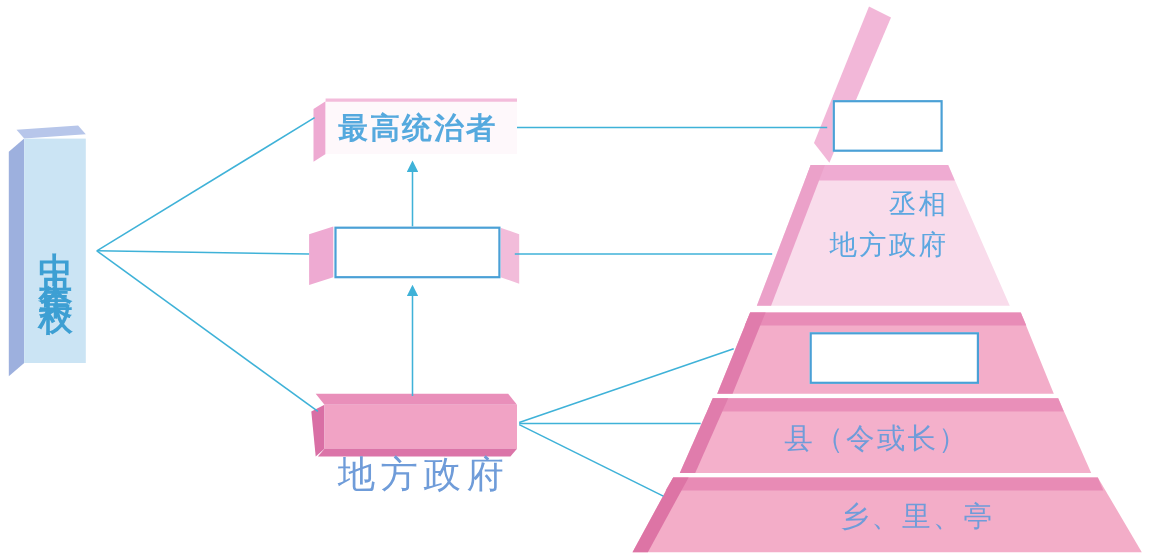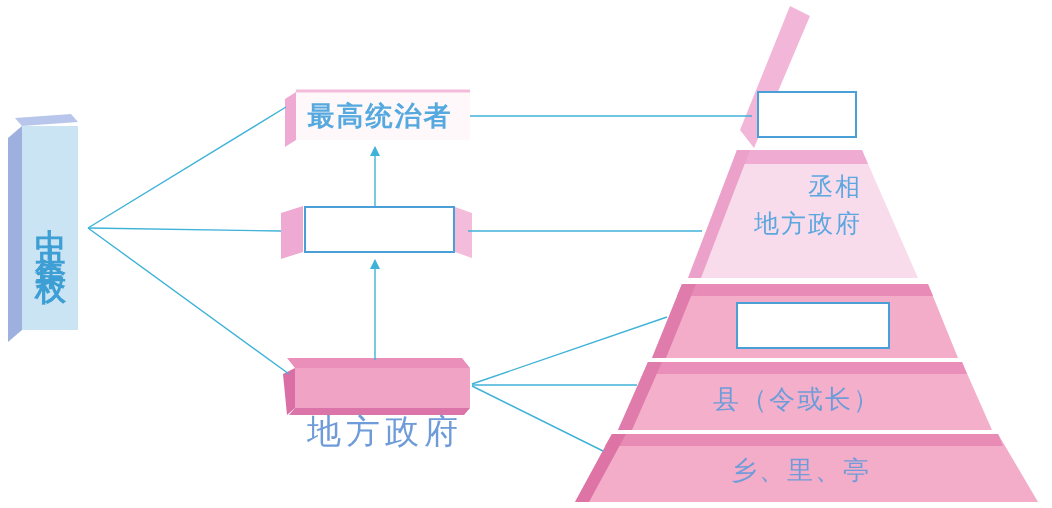--- a/index.html
+++ b/index.html
@@ -96,15 +96,15 @@
 
   <div class="label localgov-label center" style="left:385px;top:388px;">地方政府</div>
 
   <div class="label officials-label" style="left:808px;top:168px;">
     <div>丞相</div>
     <div>地方政府</div>
   </div>
 
   <div class="label county-label center" style="left:797px;top:399px;">县（令或长）</div>
 
-  <div class="label township-label center" style="left:801px;top:470px;">乡、里、亭</div>
+  <div class="label township-label center" style="left:834px;top:470px;">乡、里、亭</div>
 
 </div>
 
 </body></html>

